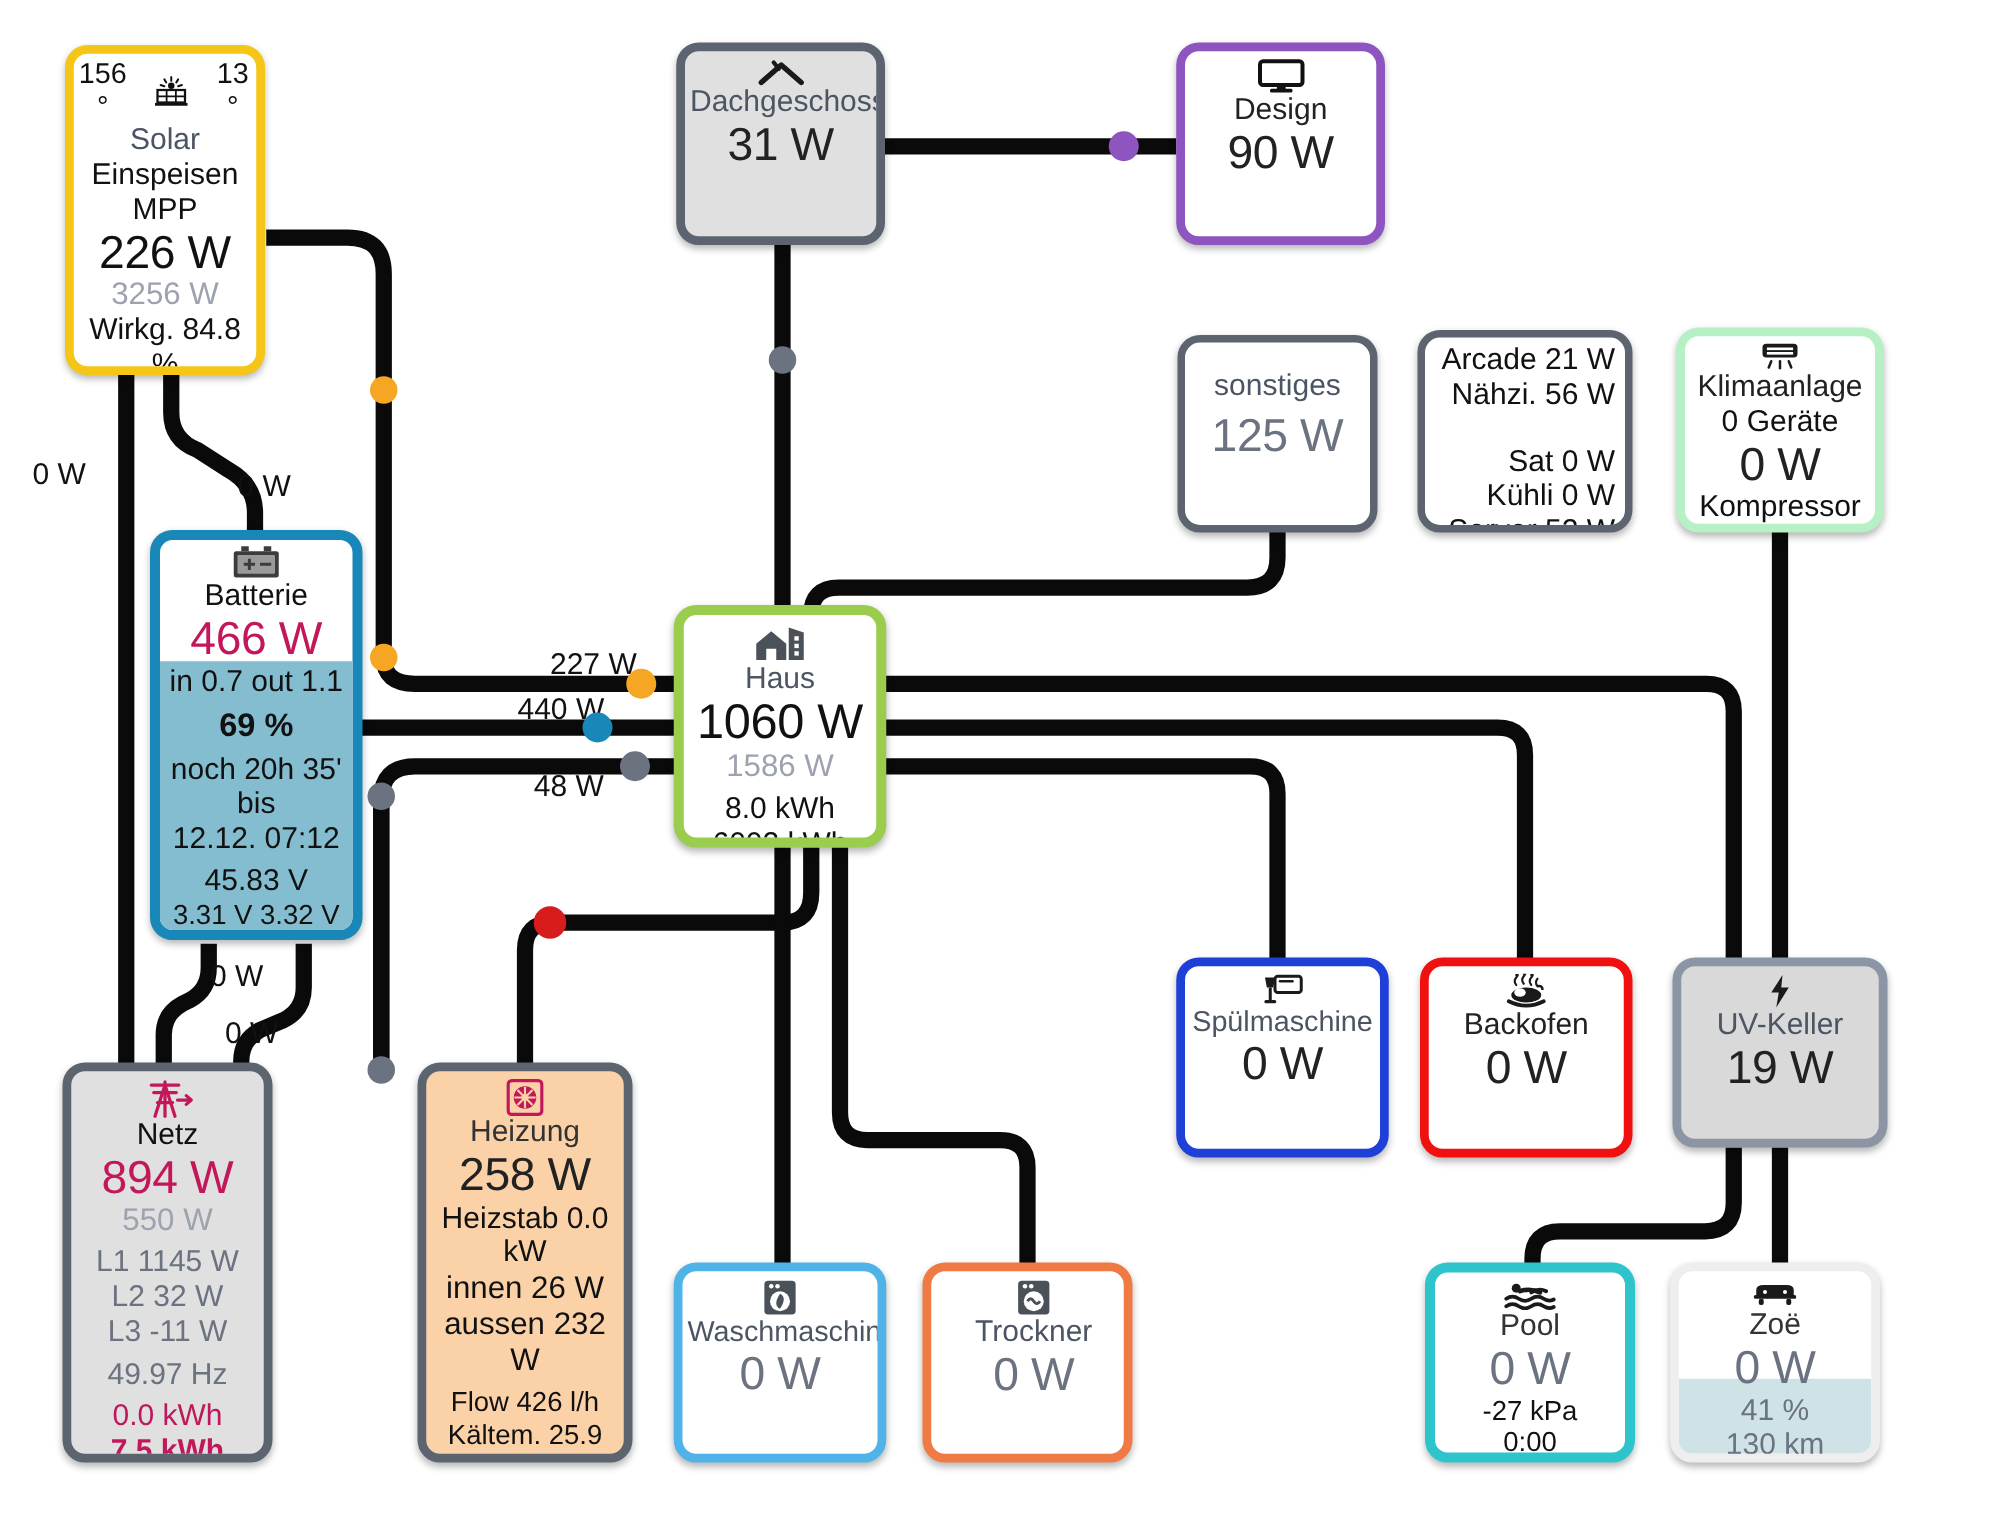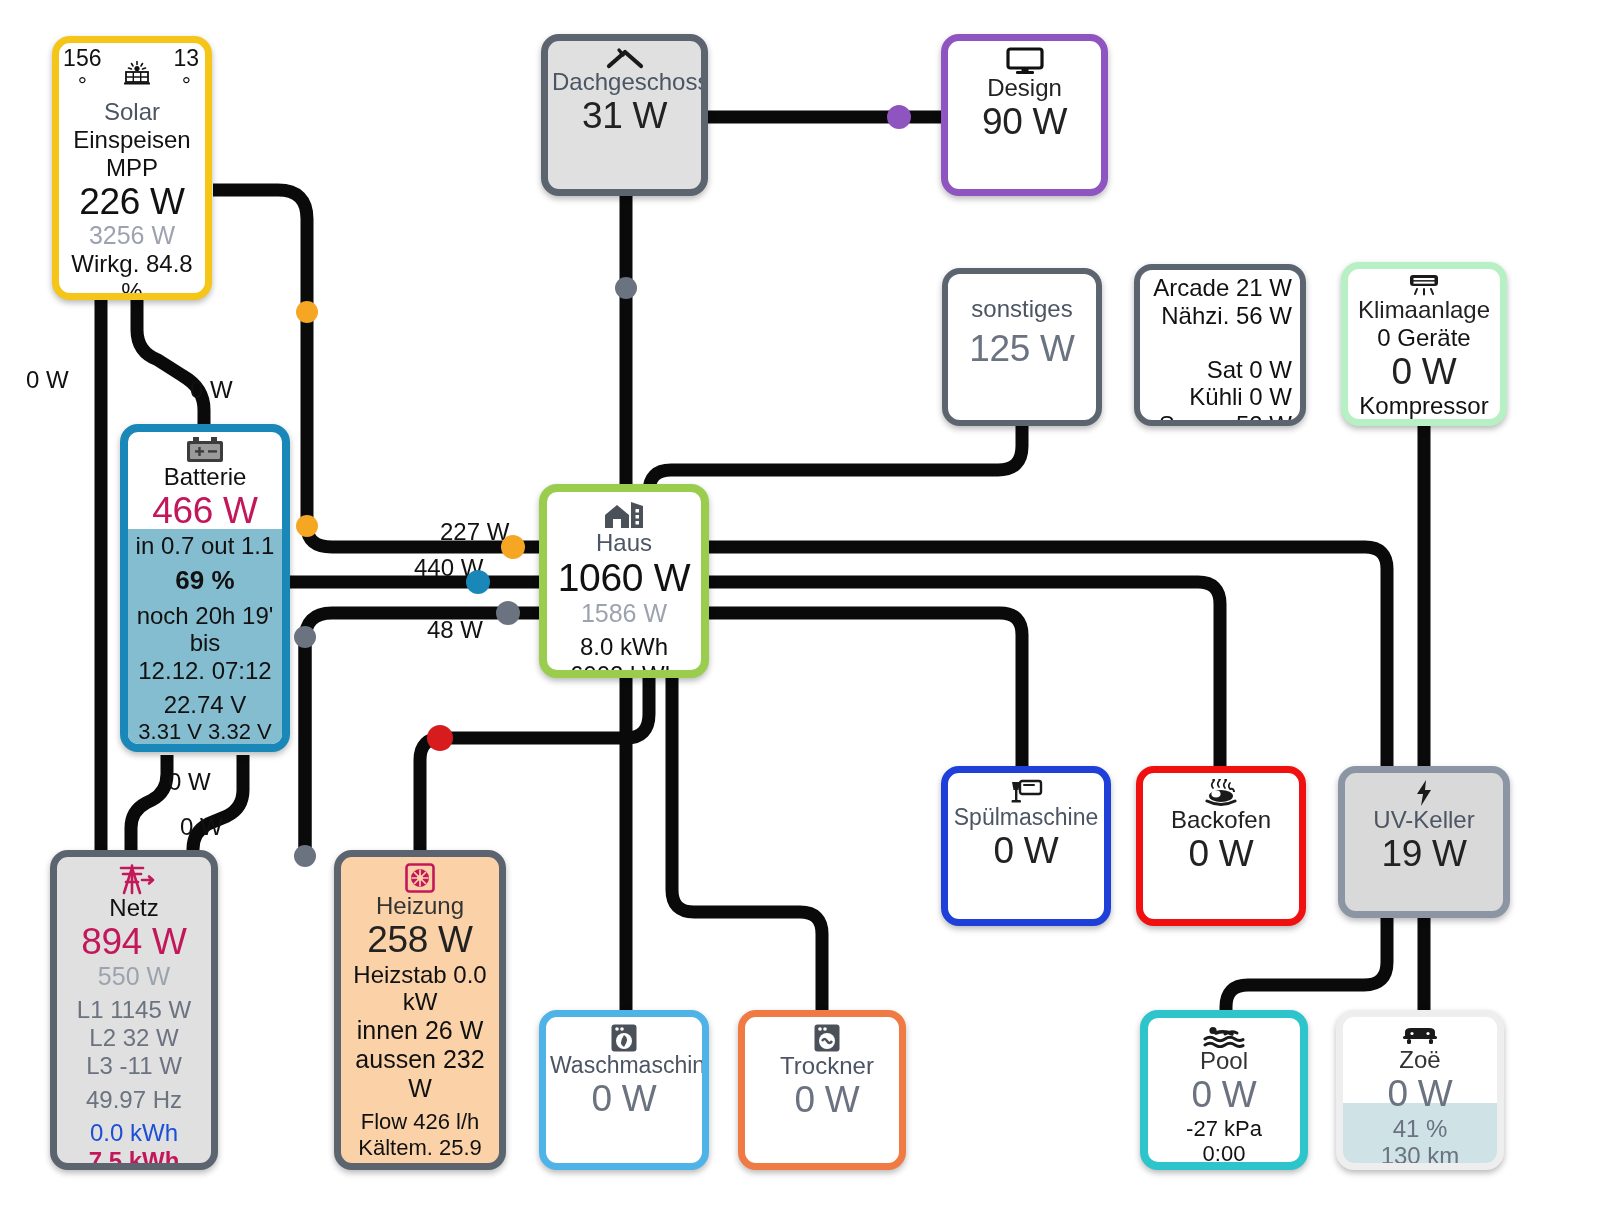--- a/index.html
+++ b/index.html
@@ -37,21 +37,21 @@
   .ico svg { display:block; margin:0 auto; }
 
   .ttl { font-size:24px; color:#4b5563; line-height:1.12; }
   .ttl.blk { color:#111; }
   .big { font-size:37px; line-height:1.1; color:#111; font-weight:400; letter-spacing:-.3px;}
   .big.gry { color:#6b7280; }
   .big.red { color:#c2185b; }
   .sub { font-size:25px; color:#9ca3af; line-height:1.1; }
   .ln { font-size:22px; color:#111; line-height:1.16; }
   .ln.g { color:#6b7280; }
-  .ln.grn { color:#1d4ed8; }
+  .ln.grn { color:#be185d; }
   .ln.red { color:#c2185b;font-weight:bold; }
   .ln.b { font-weight:bold; }
   .ln.n { font-size:24px; }
   .topline { font-size:23px; color:#111; display:flex; align-items:center; justify-content:center; gap:21px;}
   .gap2 { height:6px; }
 
   .elabel {
     position:absolute; font-size:24px; color:#111; z-index:8;
     white-space:nowrap; line-height:1;
   }
@@ -157,24 +157,24 @@
             <rect x="23" y="14.2" width="9" height="2.4"></rect>
           </g>
         </svg>
       </span>
       <div class="ttl blk">Batterie</div>
       <div class="big red">466 W</div>
       <div class="ln n">in 0.7     out 1.1</div>
       <div class="gap2"></div>
       <div class="ln n b" style="font-size:26px;">69 %</div>
       <div class="gap2"></div>
-      <div class="ln n">noch 20h 19' bis</div>
+      <div class="ln n">noch 20h 35' bis</div>
       <div class="ln n">12.12. 07:12</div>
       <div class="gap2"></div>
-      <div class="ln n">22.74 V</div>
+      <div class="ln n">45.83 V</div>
       <div class="ln">3.31 V    3.32 V</div>
       <div class="ln n">21.2 °C</div>
 
     </div>
   </div>
 
   <div class="node" style="left:50px; top:850px; width:168px; height:320px; border-color:#5c6470; border-width:7px; background:#e0e0e0;">
     <div class="inner" style="padding-top:4px;">
       <span class="ico">
         <svg width="44" height="32" viewBox="0 0 44 32">

